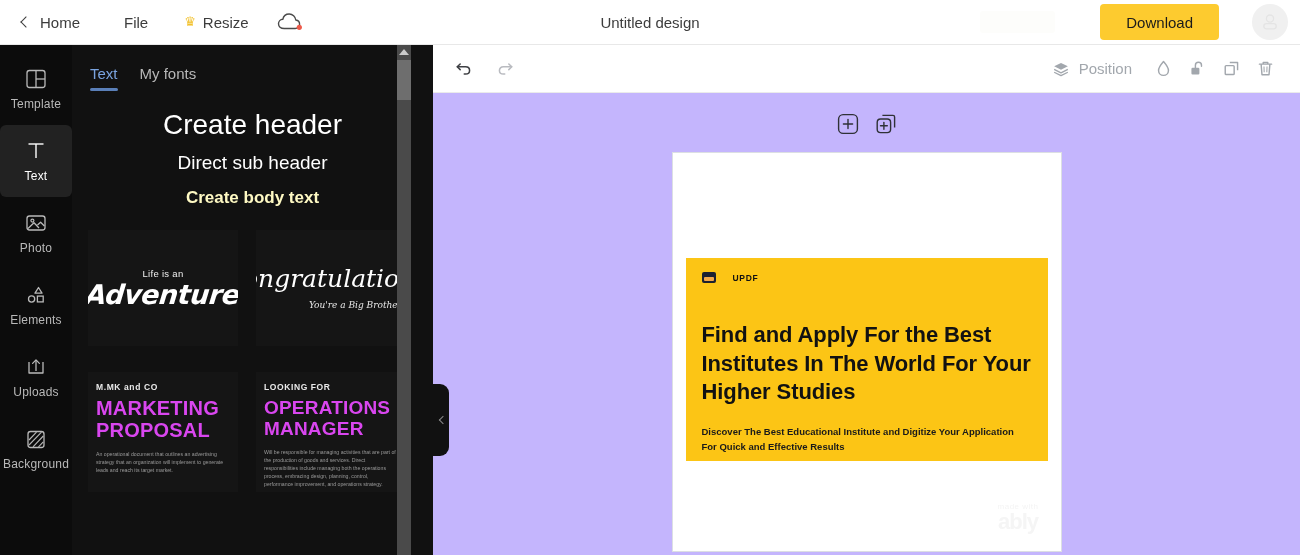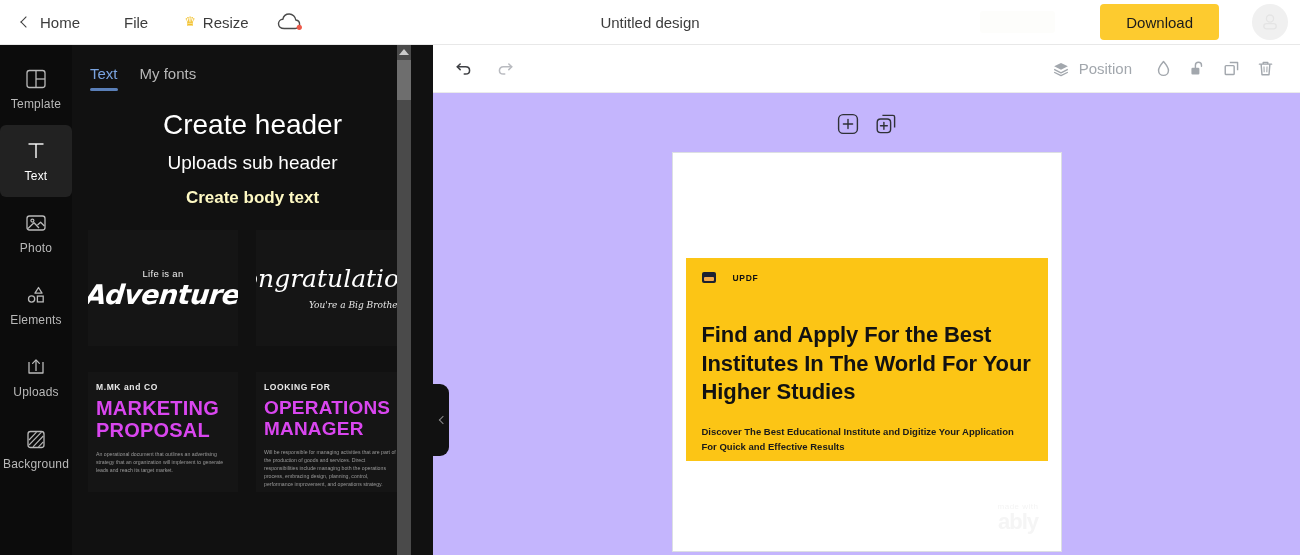--- a/index.html
+++ b/index.html
@@ -332,21 +332,21 @@
 
     <div class="panel">
 
       <div class="panel-tabs">
         <div class="ptab active">Text</div>
         <div class="ptab">My fonts</div>
       </div>
 
       <div class="create-list">
         <div class="create-h">Create header</div>
-        <div class="create-sub">Uploads sub header</div>
+        <div class="create-sub">Direct sub header</div>
         <div class="create-body">Create body text</div>
       </div>
 
       <div class="thumbs">
 
         <div class="thumb-row">
           <div class="thumb r1">
             <div class="t-small">Life is an</div>
             <div class="t-adv">Adventure</div>
           </div>

